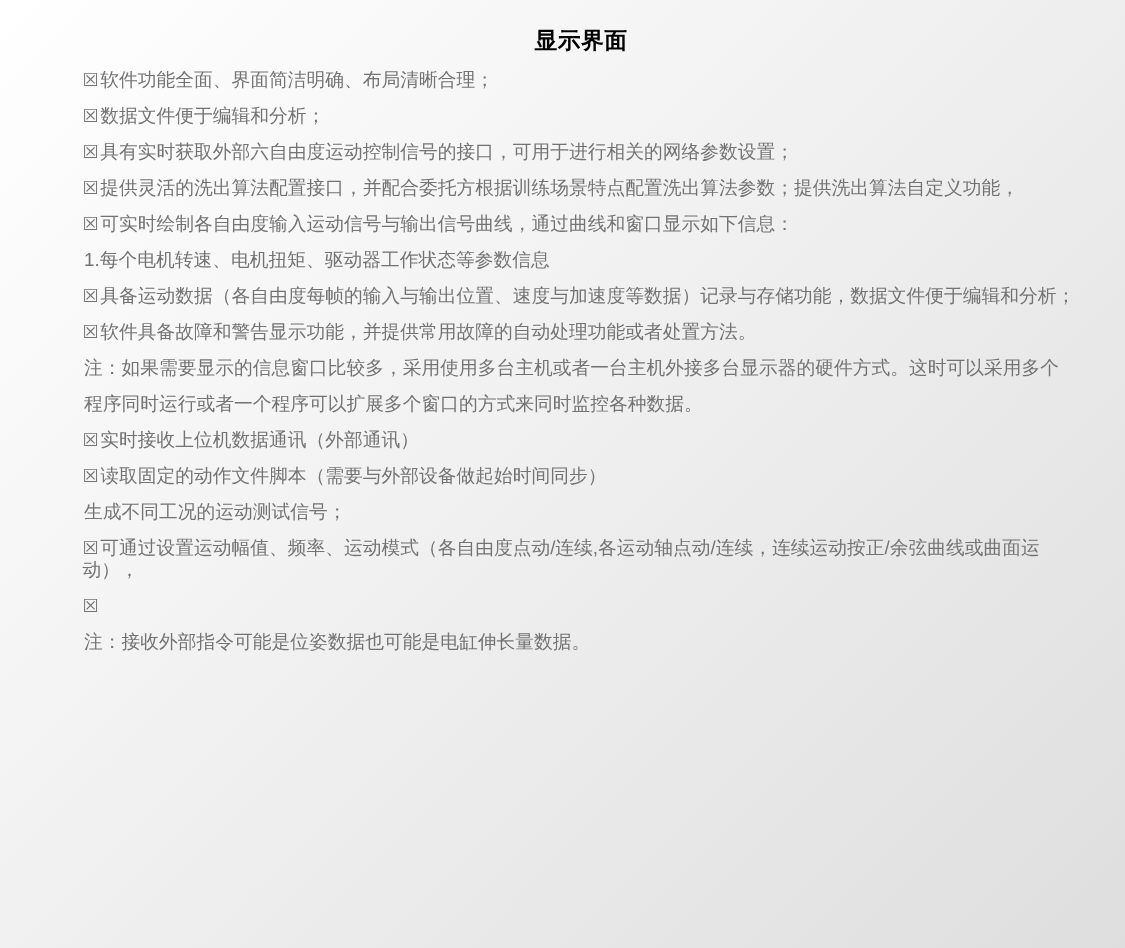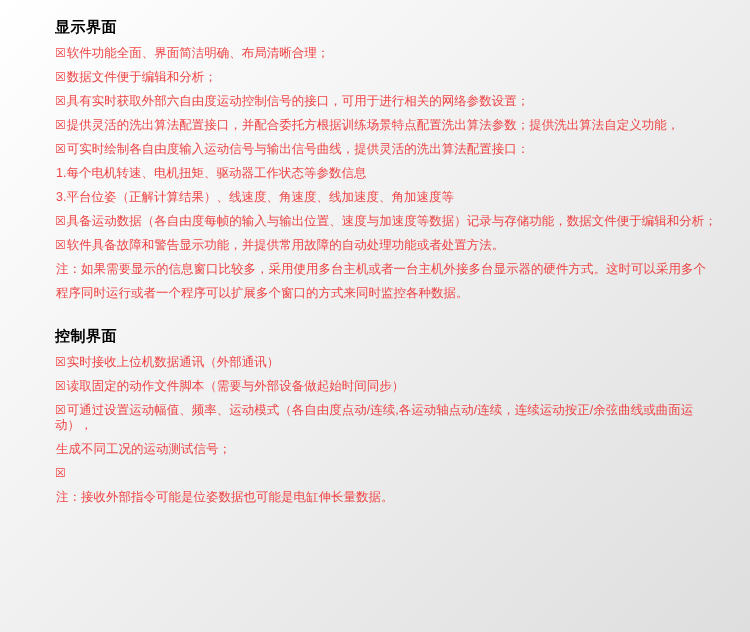--- a/index.html
+++ b/index.html
@@ -20,29 +20,30 @@
     height: 632px;
     box-sizing: border-box;
     padding: 18px 30px 0 55px;
   }
   .section-title {
     font-size: 15px;
     font-weight: bold;
     letter-spacing: 0.5px;
     margin: 0 0 9px 0;
     color: #000;
+    text-align: center;
   }
   .section-title.second {
     margin-top: 26px;
   }
   .line {
     font-size: 12.5px;
     line-height: 15px;
     margin: 0 0 9px 0;
-    color: #ef4444;
+    color: #737373;
     white-space: pre-wrap;
   }
   .bullet-box {
     display: inline-block;
     font-family: "DejaVu Sans", sans-serif;
     font-size: 12px;
     margin-right: 1px;
   }
 </style>
 </head>
@@ -54,45 +55,43 @@
 
   <p class="line"><span class="bullet-box">☒</span><span>软件功能全面、界面简洁明确、布局清晰合理；</span></p>
 
   <p class="line"><span class="bullet-box">☒</span><span>数据文件便于编辑和分析；</span></p>
 
   <p class="line"><span class="bullet-box">☒</span><span>具有实时获取外部六自由度运动控制信号的接口，可用于进行相关的网络参数设置；</span></p>
 
   <p class="line"><span class="bullet-box">☒</span><span>提供灵活的洗出算法配置接口，并配合委托方根据训练场景特点配置洗出算法参数；提供洗出算法自定义功能，</span></p>
 
 
-  <p class="line"><span class="bullet-box">☒</span><span>可实时绘制各自由度输入运动信号与输出信号曲线，提供灵活的洗出算法配置接口：</span></p>
+  <p class="line"><span class="bullet-box">☒</span><span>可实时绘制各自由度输入运动信号与输出信号曲线，通过曲线和窗口显示如下信息：</span></p>
 
   <p class="line"><span class="bullet-box"></span><span>1.每个电机转速、电机扭矩、驱动器工作状态等参数信息</span></p>
 
 
-  <p class="line"><span class="bullet-box"></span><span>3.平台位姿（正解计算结果）、线速度、角速度、线加速度、角加速度等</span></p>
 
   <p class="line"><span class="bullet-box">☒</span><span>具备运动数据（各自由度每帧的输入与输出位置、速度与加速度等数据）记录与存储功能，数据文件便于编辑和分析；</span></p>
 
   <p class="line"><span class="bullet-box">☒</span><span>软件具备故障和警告显示功能，并提供常用故障的自动处理功能或者处置方法。</span></p>
 
   <p class="line"><span class="bullet-box"></span><span>注：如果需要显示的信息窗口比较多，采用使用多台主机或者一台主机外接多台显示器的硬件方式。这时可以采用多个</span></p>
 
   <p class="line"><span class="bullet-box"></span><span>程序同时运行或者一个程序可以扩展多个窗口的方式来同时监控各种数据。</span></p>
 
-  <h2 class="section-title second">控制界面</h2>
 
 
   <p class="line"><span class="bullet-box">☒</span><span>实时接收上位机数据通讯（外部通讯）</span></p>
 
   <p class="line"><span class="bullet-box">☒</span><span>读取固定的动作文件脚本（需要与外部设备做起始时间同步）</span></p>
 
+  <p class="line"><span class="bullet-box"></span><span>生成不同工况的运动测试信号；</span></p>
+
   <p class="line"><span class="bullet-box">☒</span><span>可通过设置运动幅值、频率、运动模式（各自由度点动/连续,各运动轴点动/连续，连续运动按正/余弦曲线或曲面运动），</span></p>
-
-  <p class="line"><span class="bullet-box"></span><span>生成不同工况的运动测试信号；</span></p>
 
   <p class="line"><span class="bullet-box">☒</span><span></span></p>
 
 
 
   <p class="line"><span class="bullet-box"></span><span>注：接收外部指令可能是位姿数据也可能是电缸伸长量数据。</span></p>
 
 </div>
 
 </body></html>

